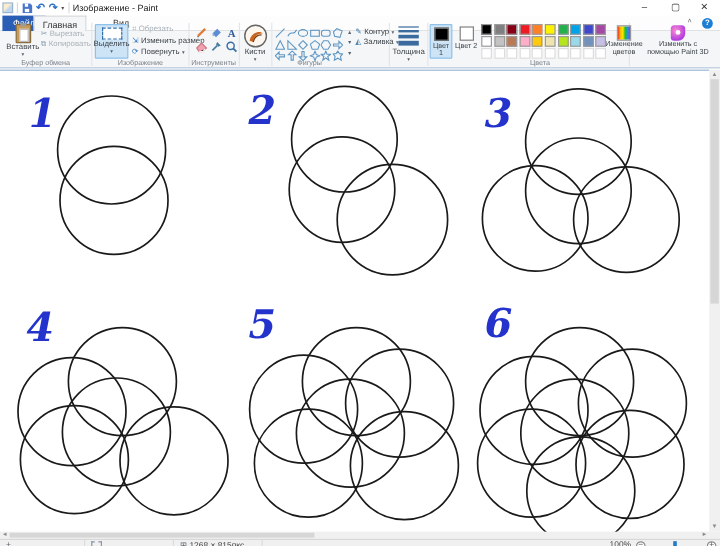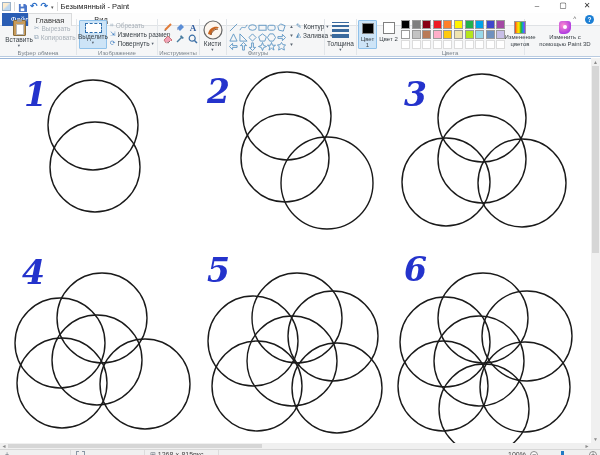--- a/index.html
+++ b/index.html
@@ -107,21 +107,21 @@
         <svg width="9" height="9" viewBox="0 0 10 10">
             <path d="M1 1h7l2 2v7H1z" fill="#4a76c9"></path>
             <rect x="3" y="6" width="4" height="3" fill="#fff"></rect>
             <rect x="3" y="1" width="3" height="3" fill="#fff"></rect>
           </svg>
       </span>
       <span class="undo-glyph">↶</span>
       <span class="undo-glyph">↷</span>
       <span class="qat-drop">▾</span>
       <span class="sep"></span>
-      <span class="title-text">Безымянный - Paint</span>
+      <span class="title-text">Изображение - Paint</span>
     </div>
     <div class="winctl" style="left:526px;">–</div>
     <div class="winctl" style="left:552px;">▢</div>
     <div class="winctl" style="left:576px;">✕</div>
   </div>
 
   <div class="tabrow">
     <div class="tab tab-file">Файл</div>
     <div class="tab tab-home">Главная</div>
     <div class="tab tab-view">Вид</div>

